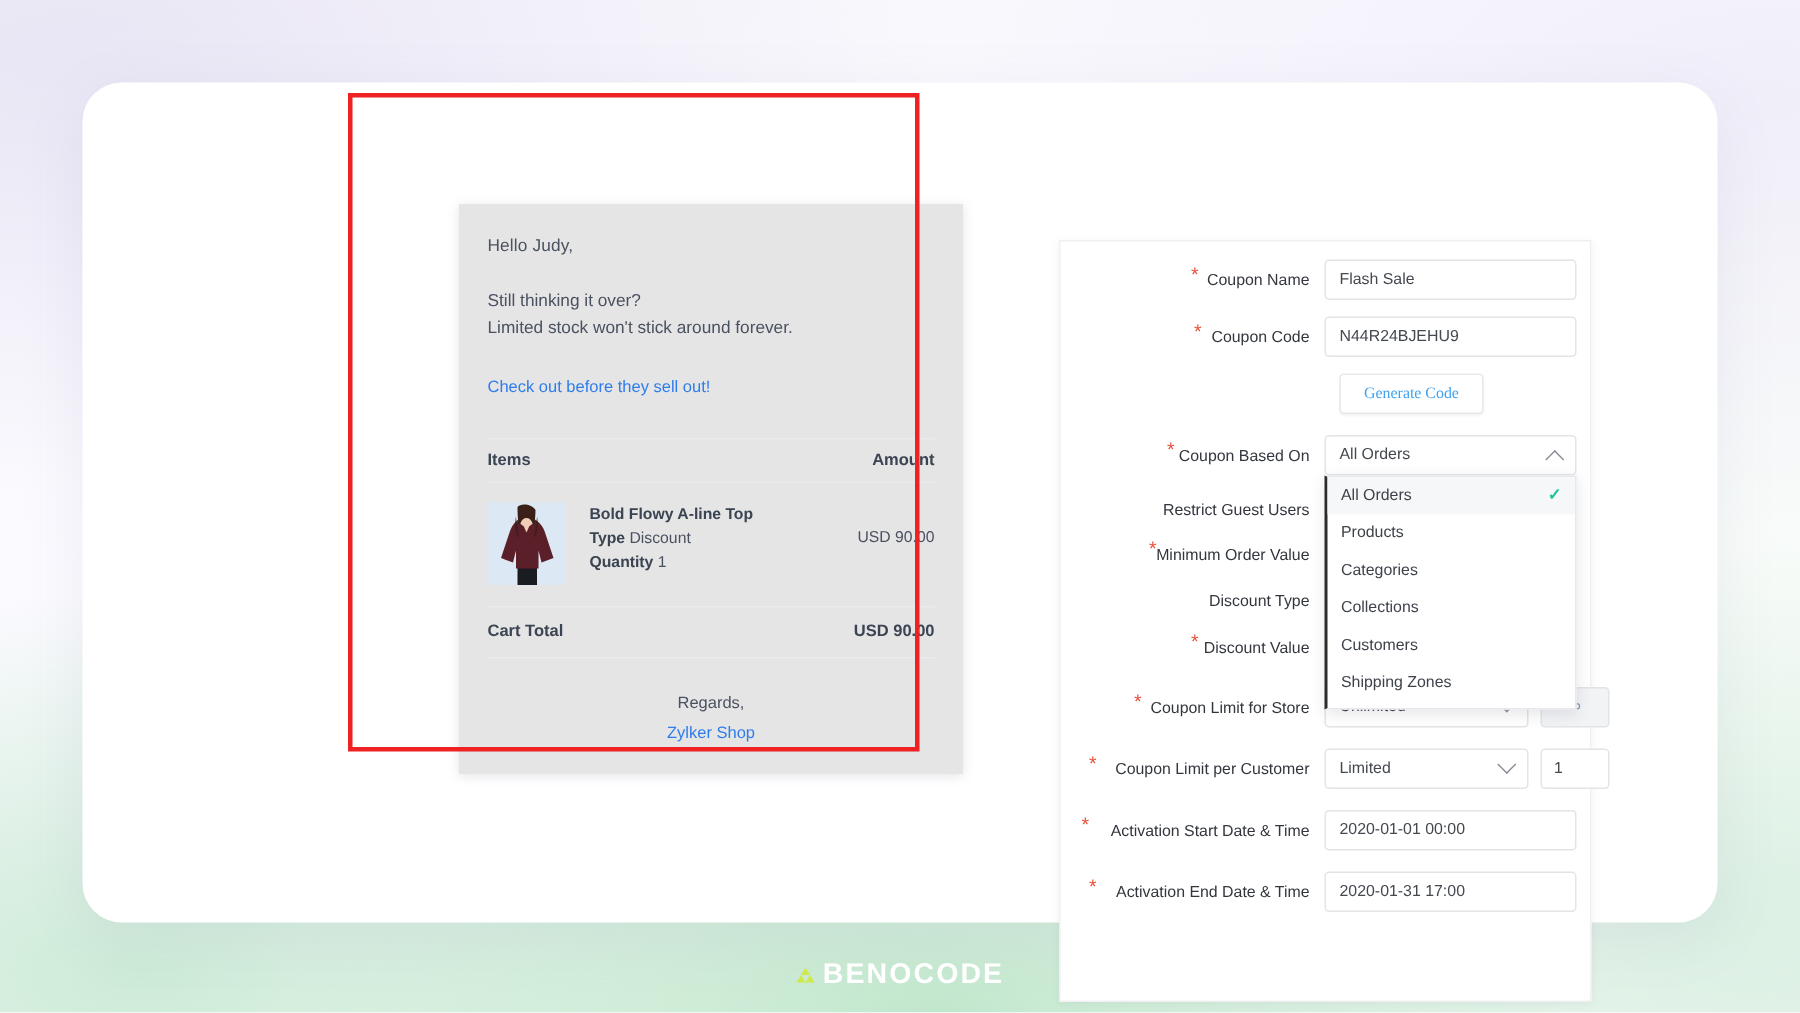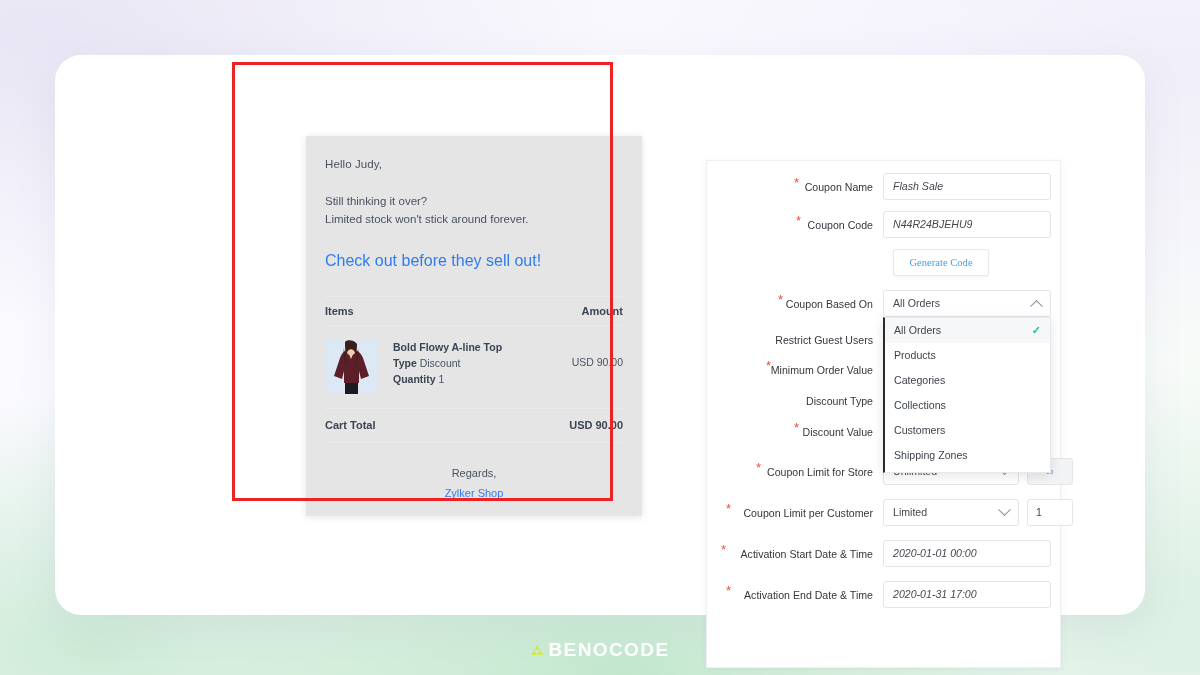--- a/index.html
+++ b/index.html
@@ -73,21 +73,21 @@
     letter-spacing: .1px;
   }
   .email-lines {
     margin-top: 22px;
     font-size: 11.5px;
     color: #4a5160;
     line-height: 18px;
   }
   .email-cta {
     margin-top: 24px;
-    font-size: 16px;
+    font-size: 11px;
     color: #2f7ced;
     text-decoration: none;
     display: inline-block;
   }
 
   .items-table {
     margin-top: 26px;
     width: 100%;
   }
   .items-head {
@@ -203,21 +203,20 @@
     border: 1px solid #e2e4e8;
     border-radius: 3px;
     background: #fff;
     font-size: 10.6px;
     color: #44484f;
     padding: 0 9px;
     line-height: 25px;
     font-family: "Liberation Sans", sans-serif;
     white-space: nowrap;
     overflow: hidden;
-    font-style: italic;
   }
 
   .gen-btn {
     width: 96px;
     height: 27px;
     border: 1px solid #e6e8ec;
     border-radius: 3px;
     background: #fff;
     color: #3ea2f0;
     font-size: 10.6px;

